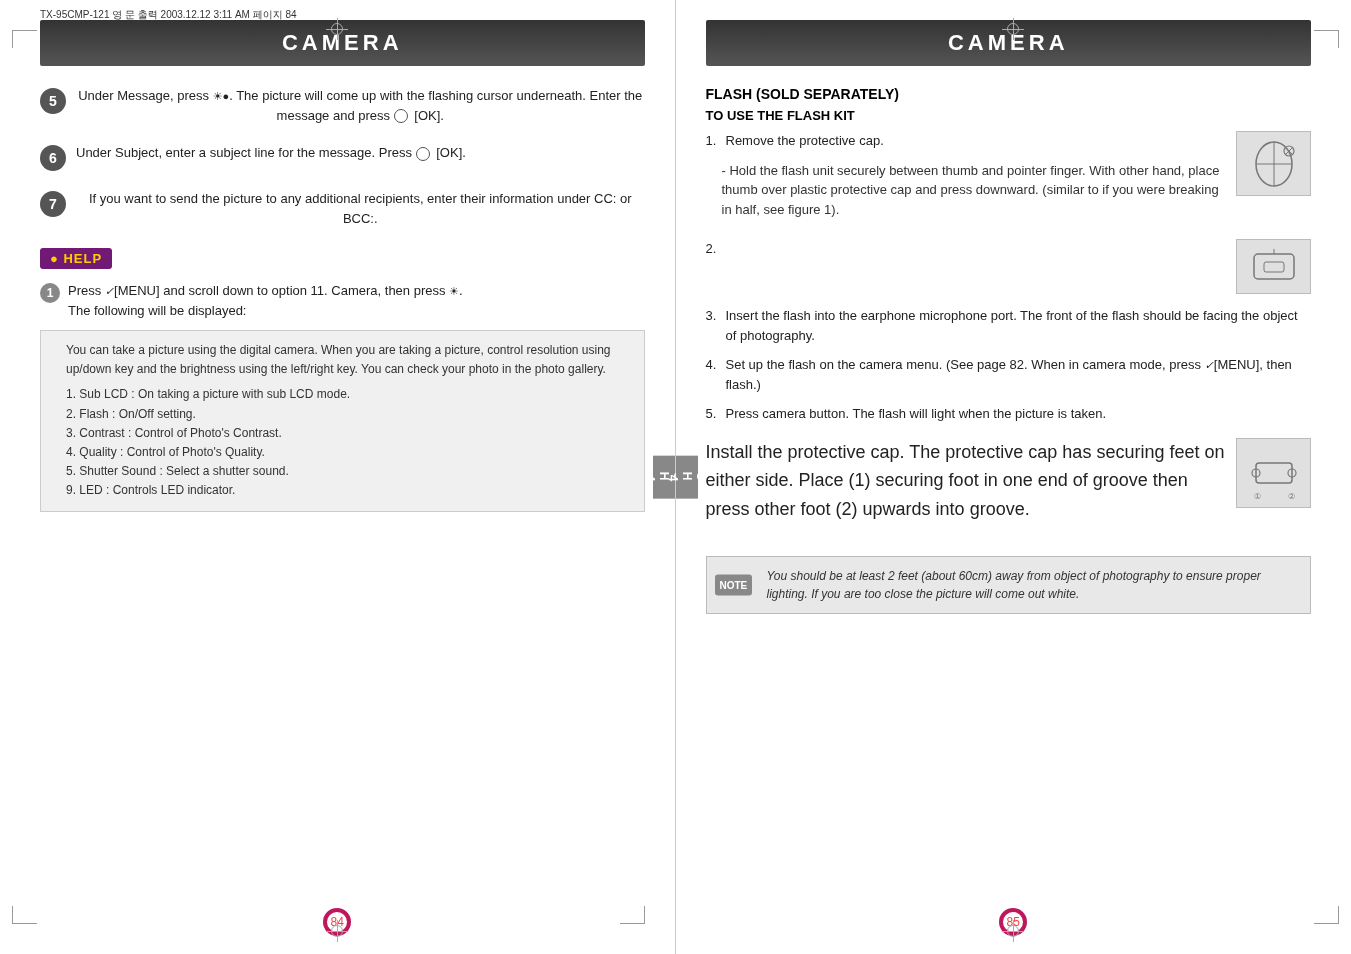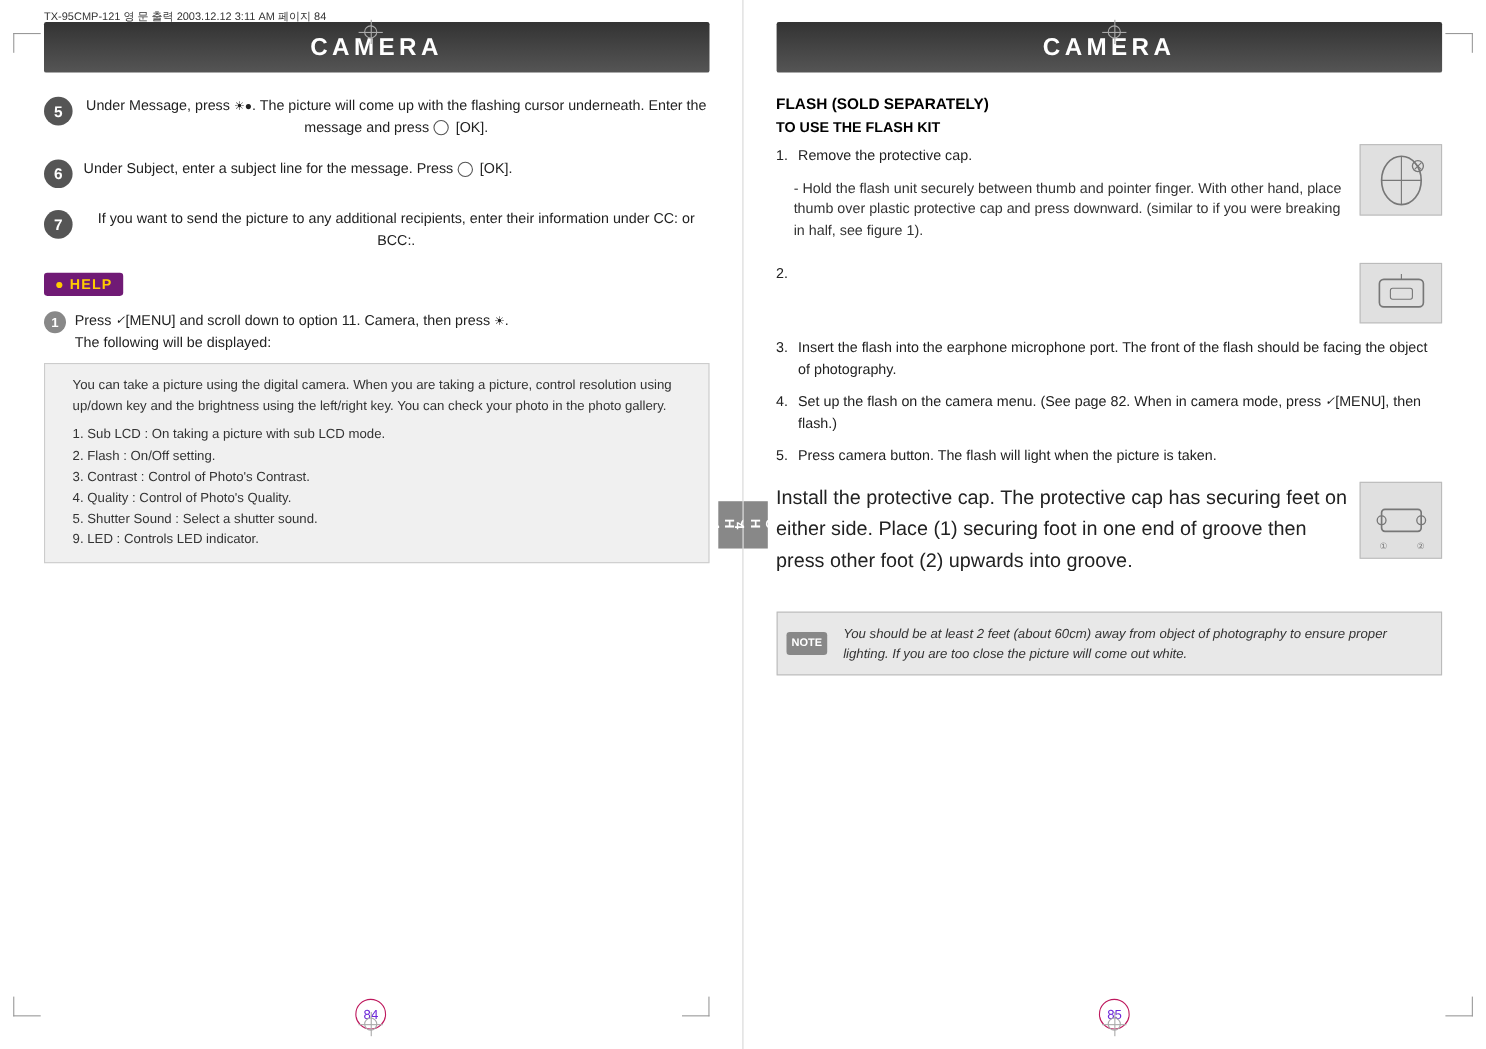--- a/index.html
+++ b/index.html
@@ -187,29 +187,29 @@
       justify-content: center;
       width: 22px;
     }
 
     
     .page-number {
       position: absolute;
       bottom: 18px;
       left: 50%;
       transform: translateX(-50%);
-      border: 1px solid #be185d;
+      border: 4px solid #be185d;
       border-radius: 50%;
       width: 28px;
       height: 28px;
       display: flex;
       align-items: center;
       justify-content: center;
       font-size: 12px;
-      color: #6d28d9;
+      color: #ef4444;
     }
 
     
     .section-title {
       font-size: 14px;
       font-weight: bold;
       color: #000;
       margin-bottom: 6px;
       margin-top: 12px;
     }

